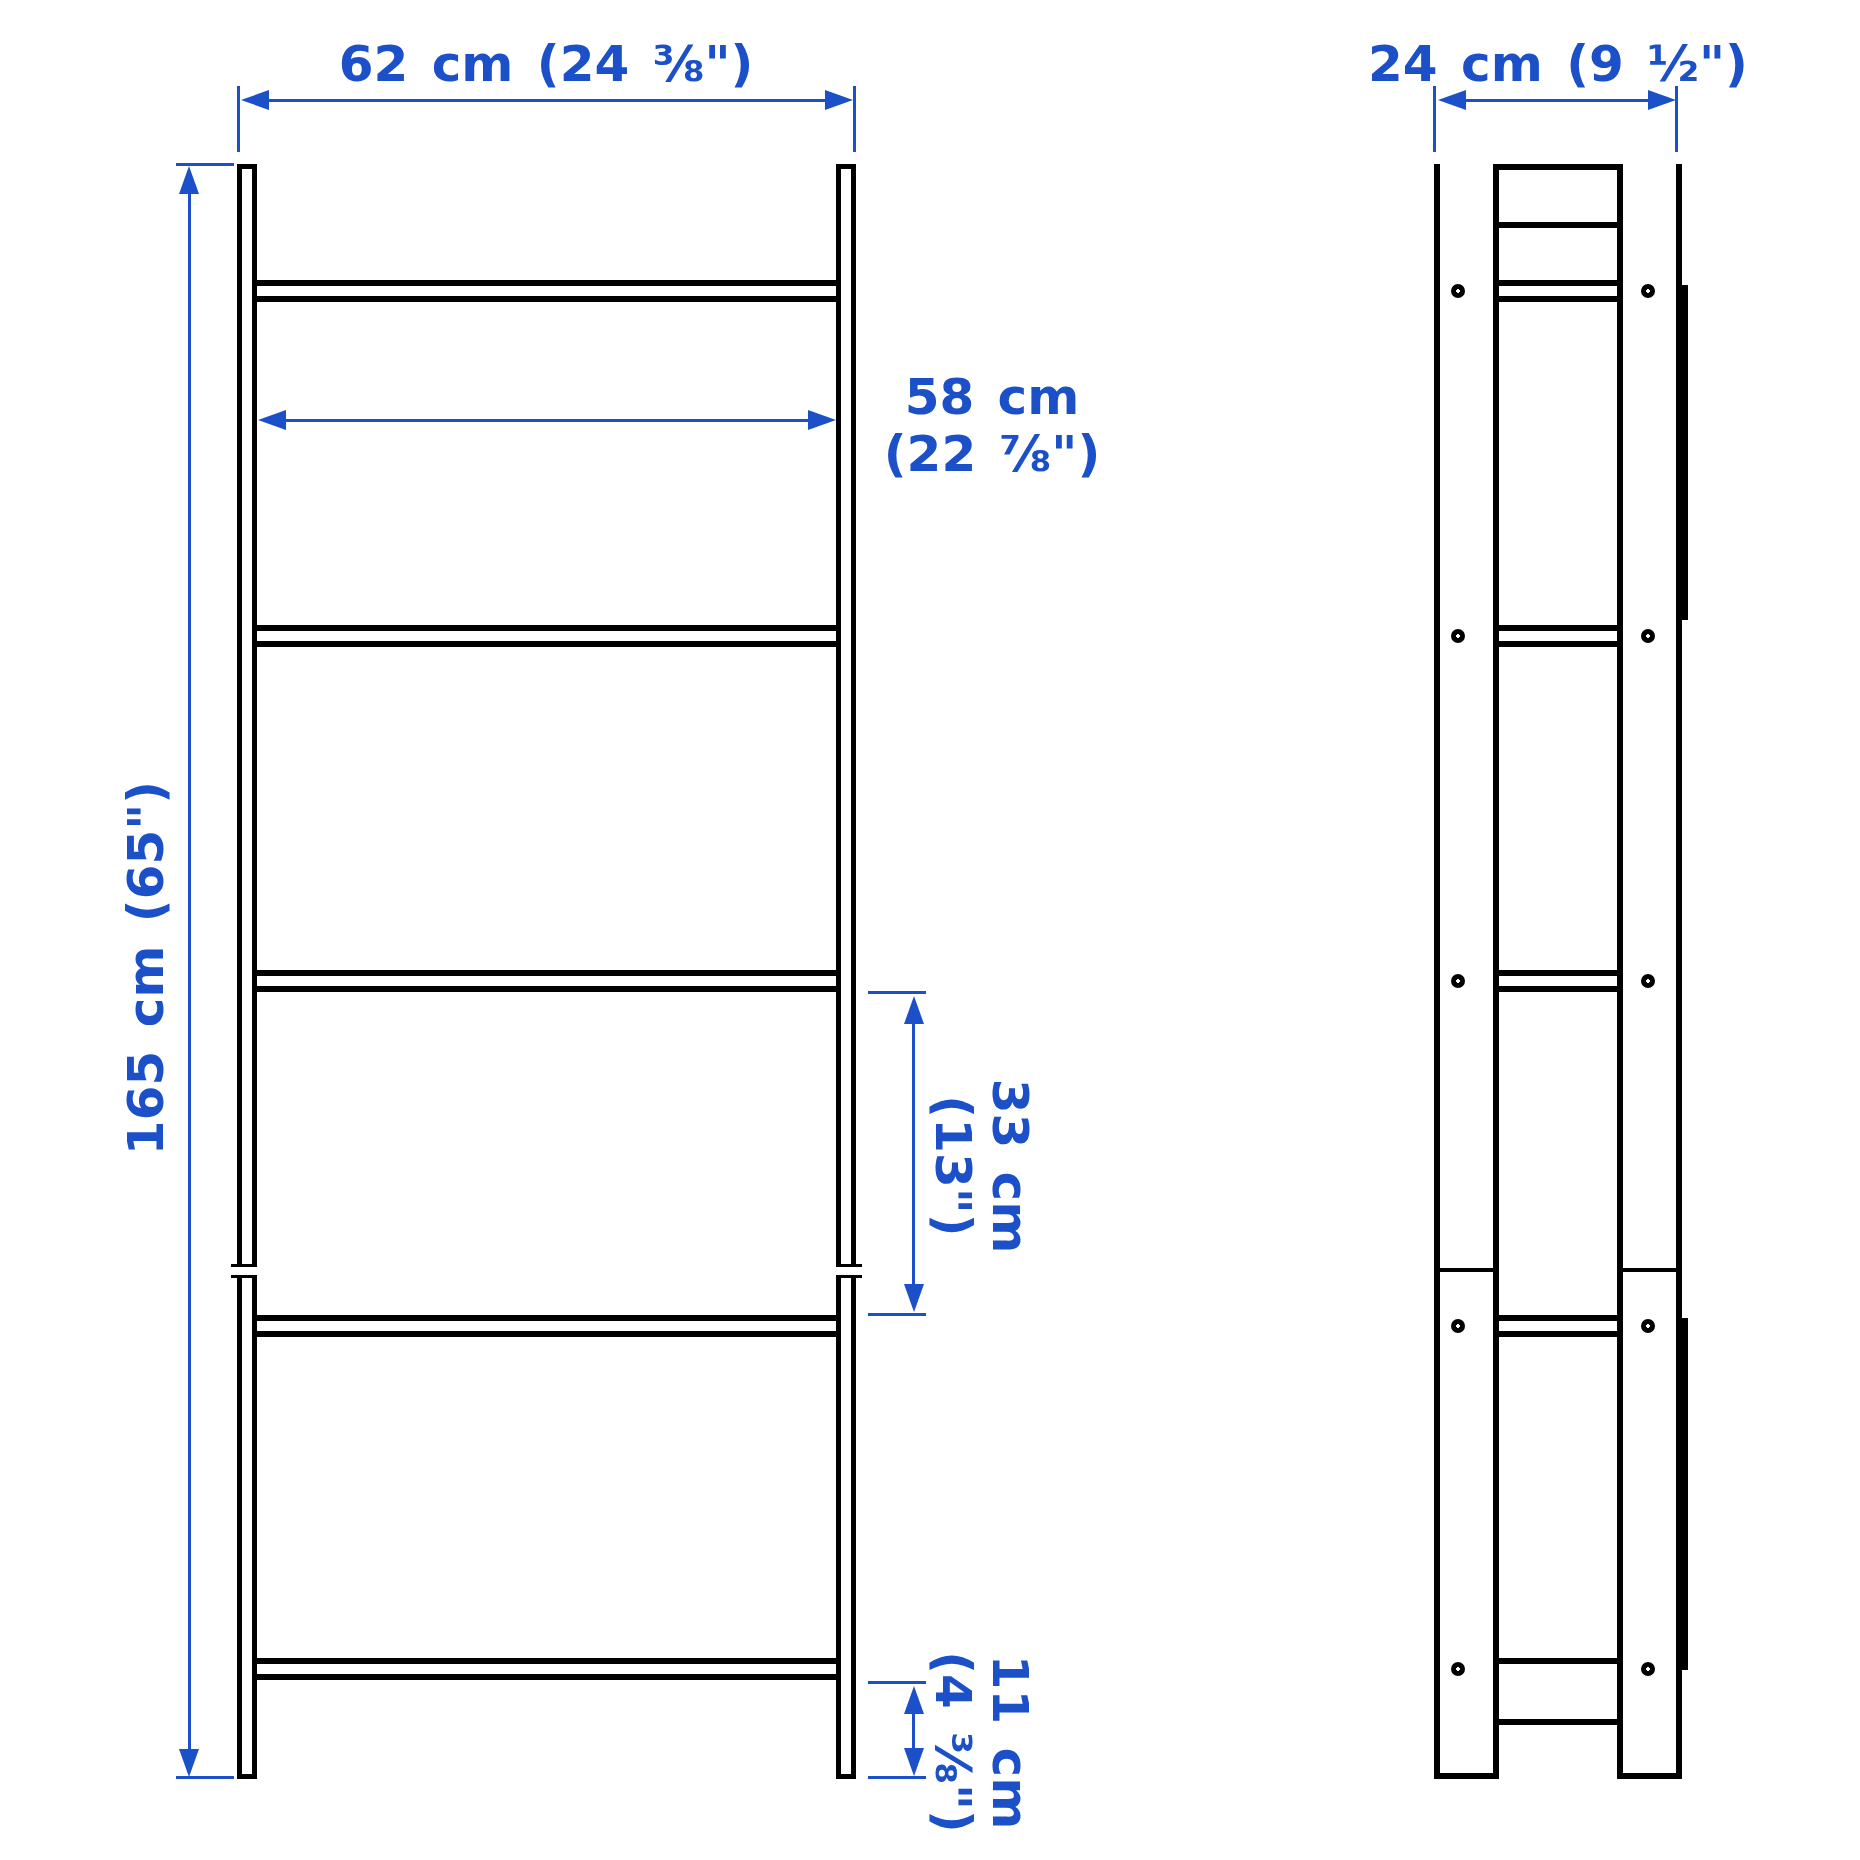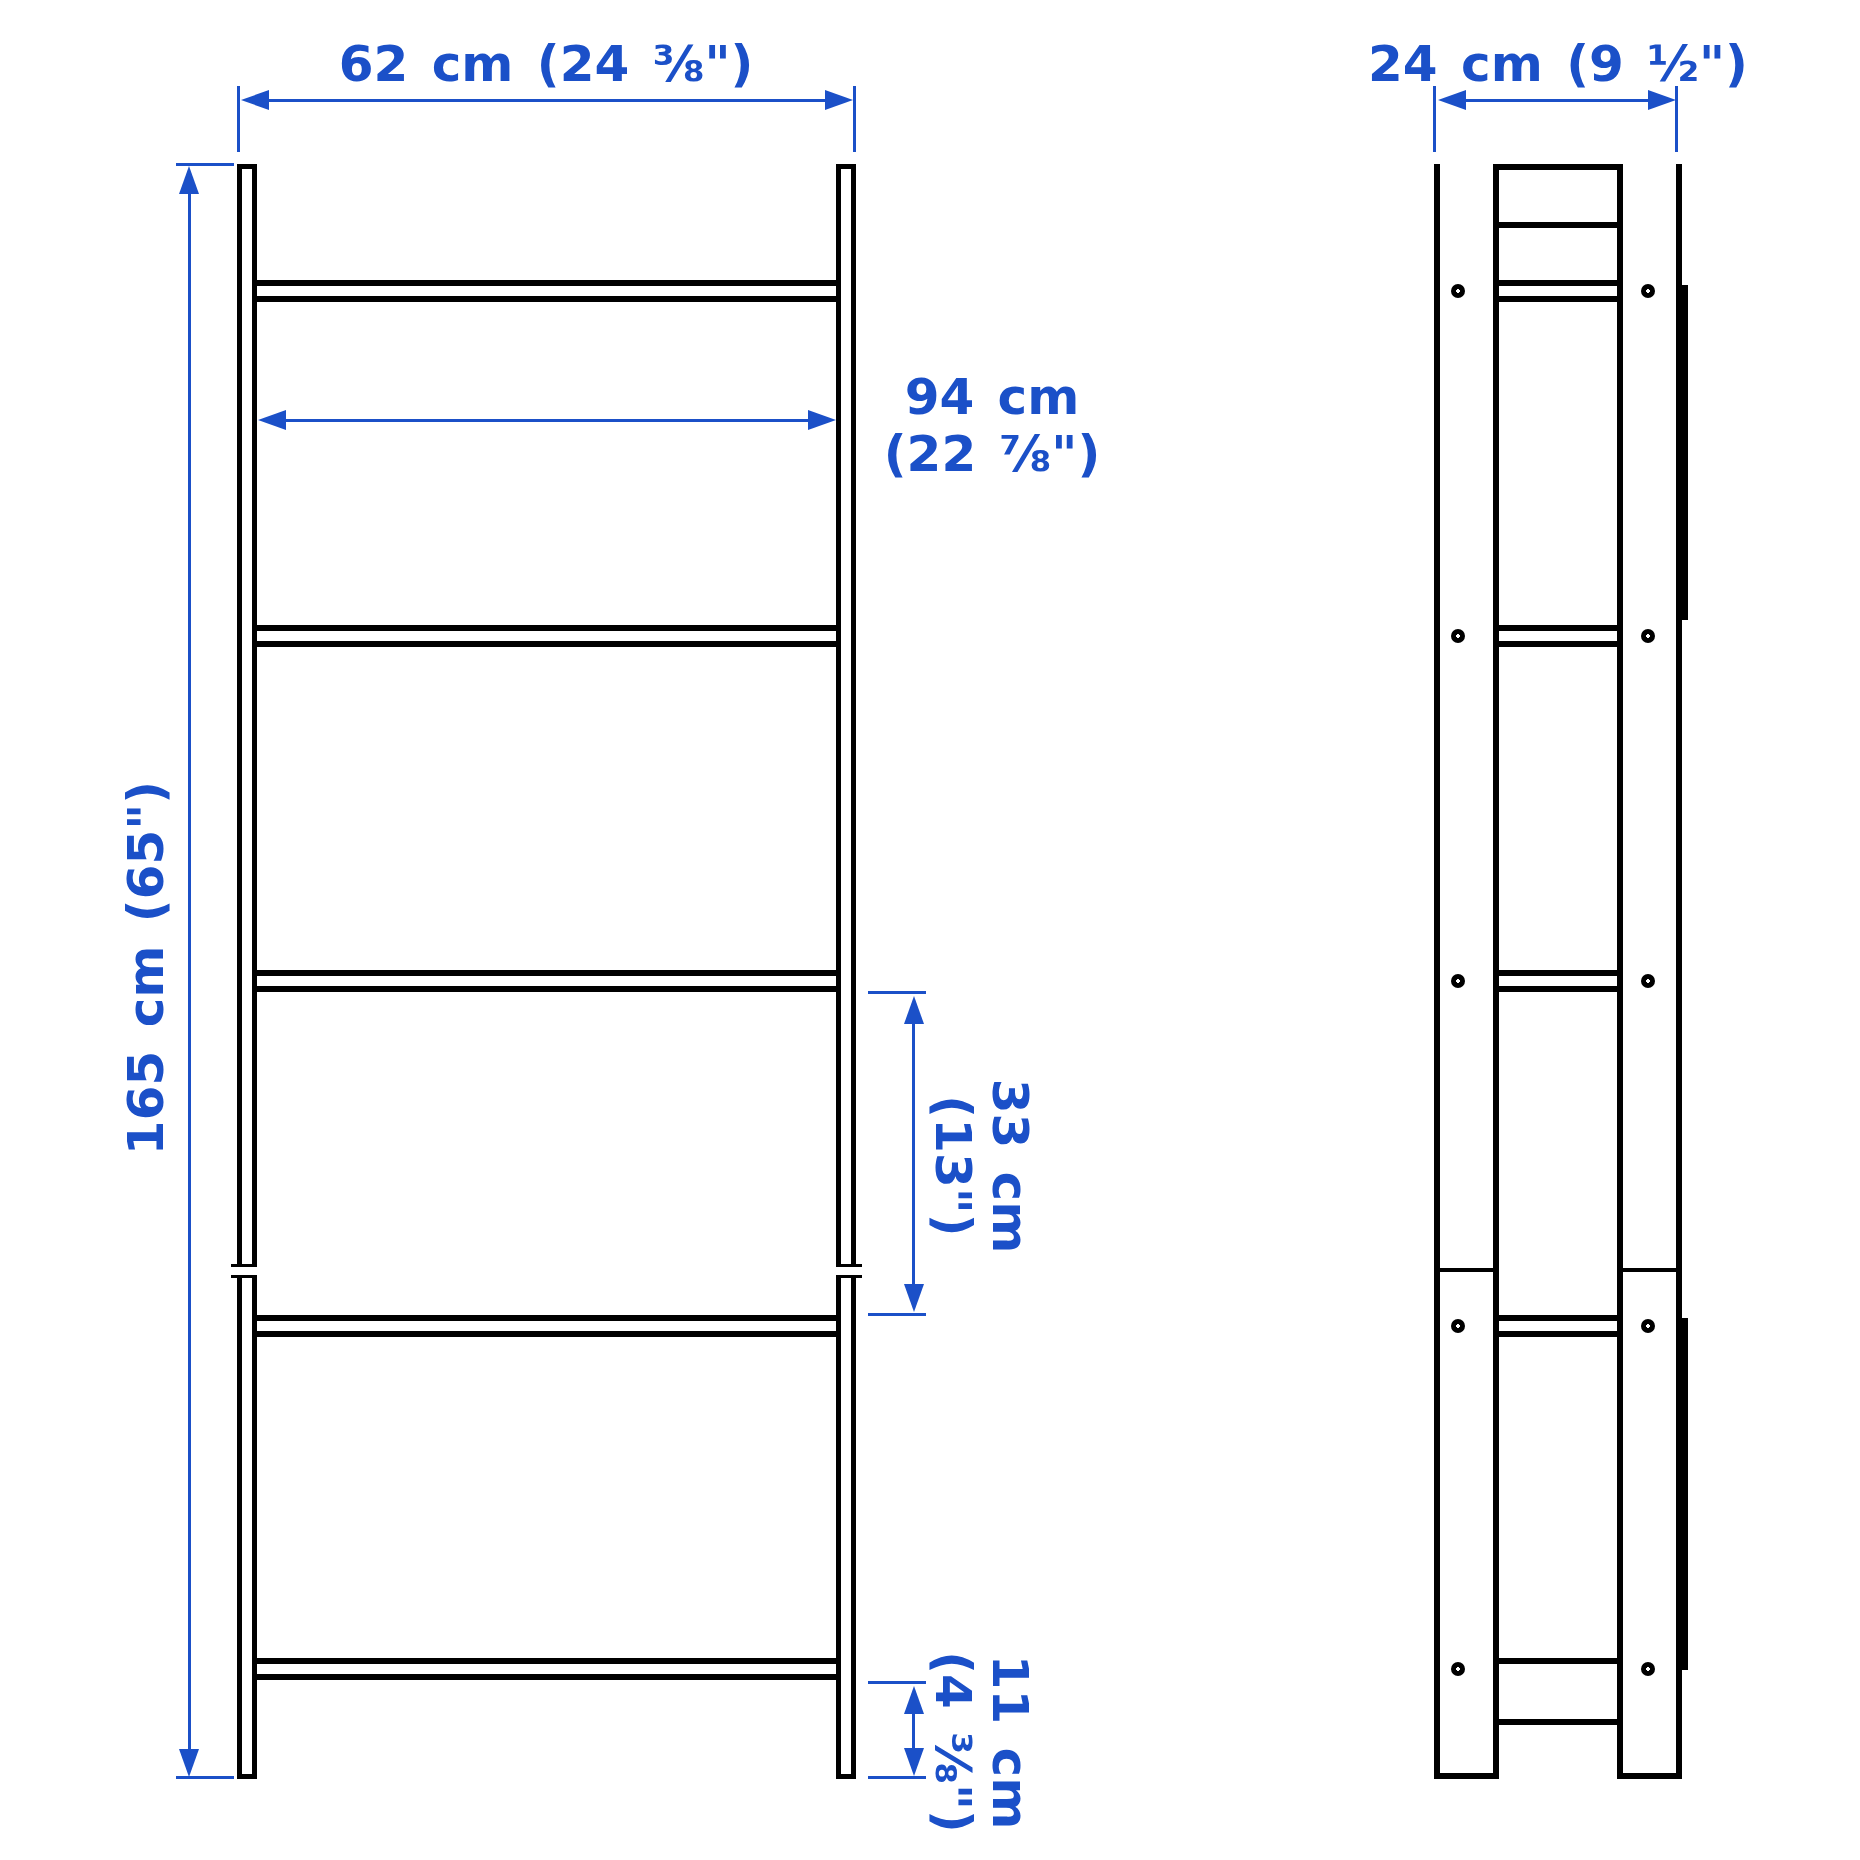--- a/index.html
+++ b/index.html
@@ -111,21 +111,21 @@
     <div class="dimtext rotm90" style="left:146px;top:968px;">165 cm (65")</div>
     <div class="dimline" style="left:188px;top:178px;width:3px;height:1580px;"></div>
     <div class="ah ah-up" style="left:179px;top:166px;"></div>
     <div class="ah ah-down" style="left:179px;top:1749px;"></div>
     <div class="dimline" style="left:176px;top:163px;width:58px;height:3px;"></div>
     <div class="dimline" style="left:176px;top:1776px;width:58px;height:3px;"></div>
   </div>
 
   <div>
     <div class="dimtext ctr" style="left:992px;top:426px;">
-      <div>94 cm</div>
+      <div>58 cm</div>
       <div>(22 ⅞")</div>
     </div>
     <div class="dimline" style="left:280px;top:419px;width:532px;height:3px;"></div>
     <div class="ah ah-left" style="left:258px;top:410px;"></div>
     <div class="ah ah-right" style="left:808px;top:410px;"></div>
   </div>
 
   <div>
     <div class="dimtext rot90" style="left:981px;top:1166px;">
       <div>33 cm</div>

